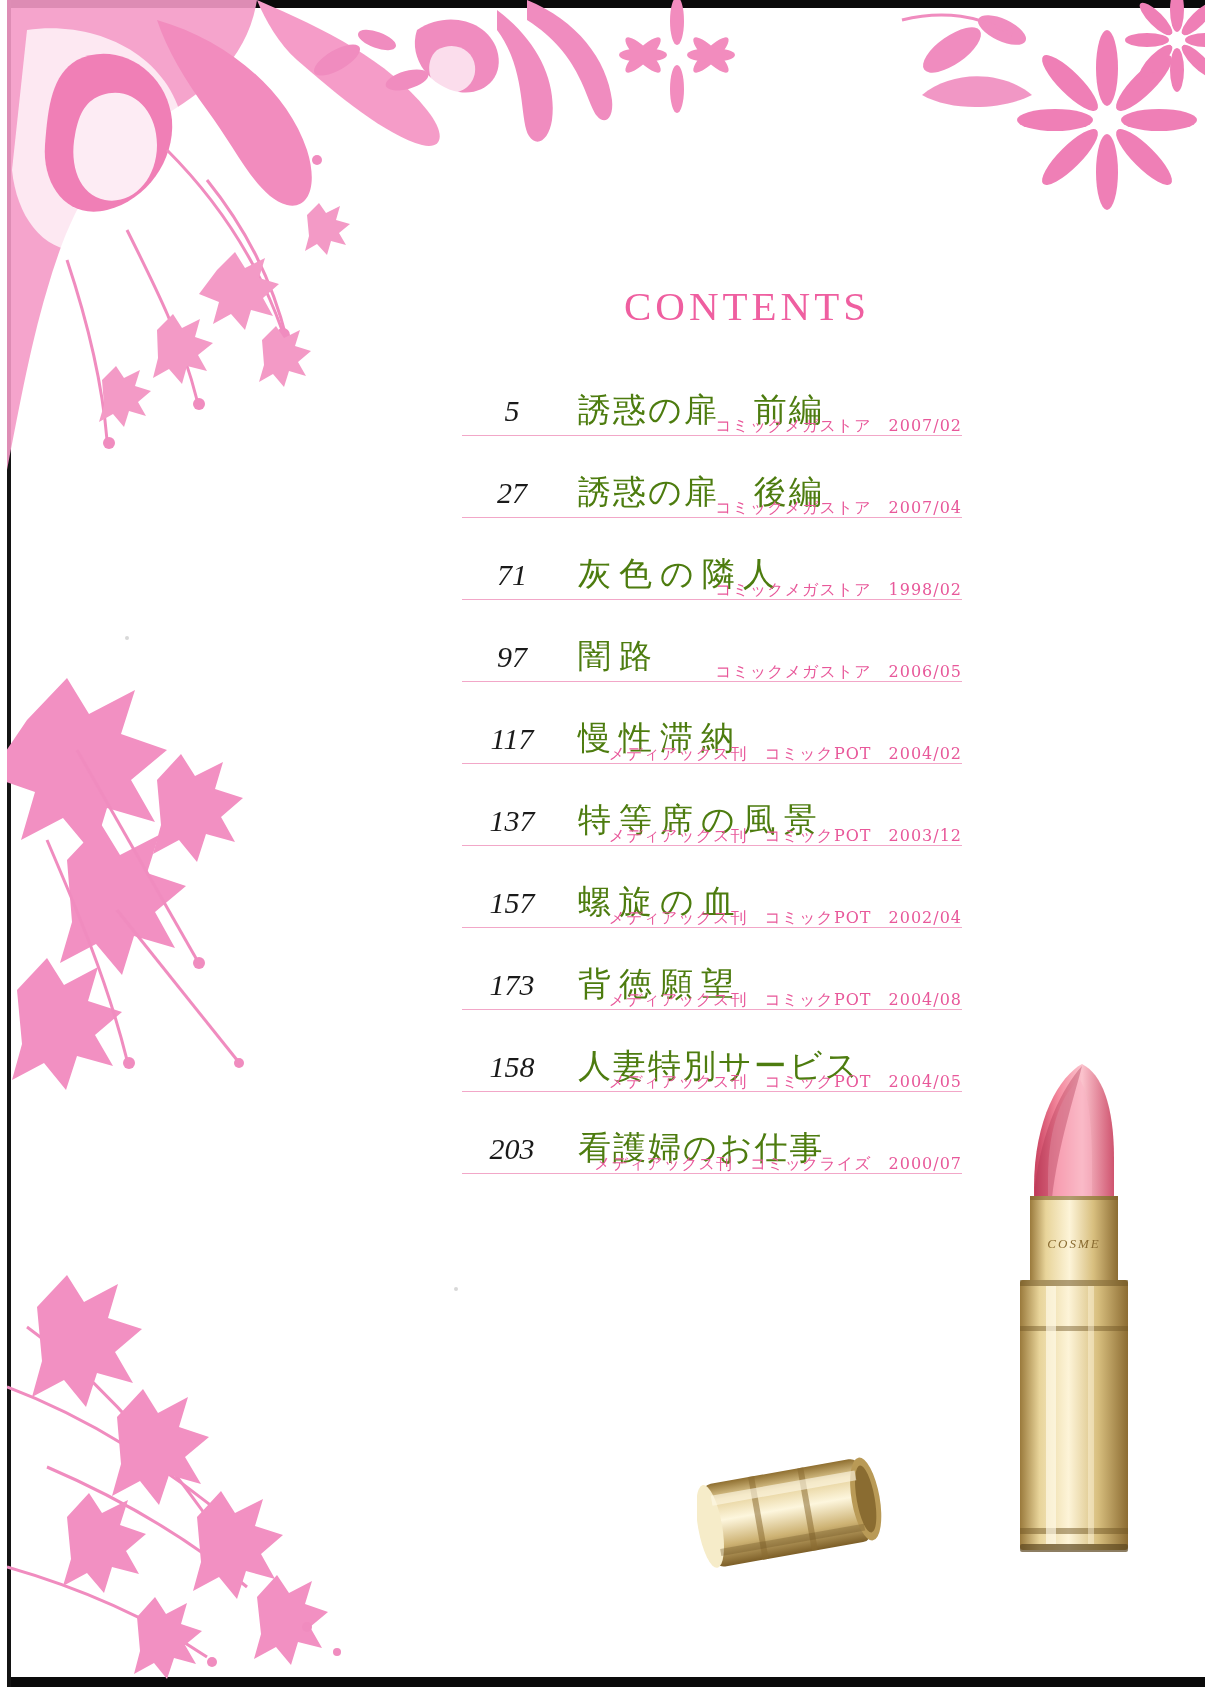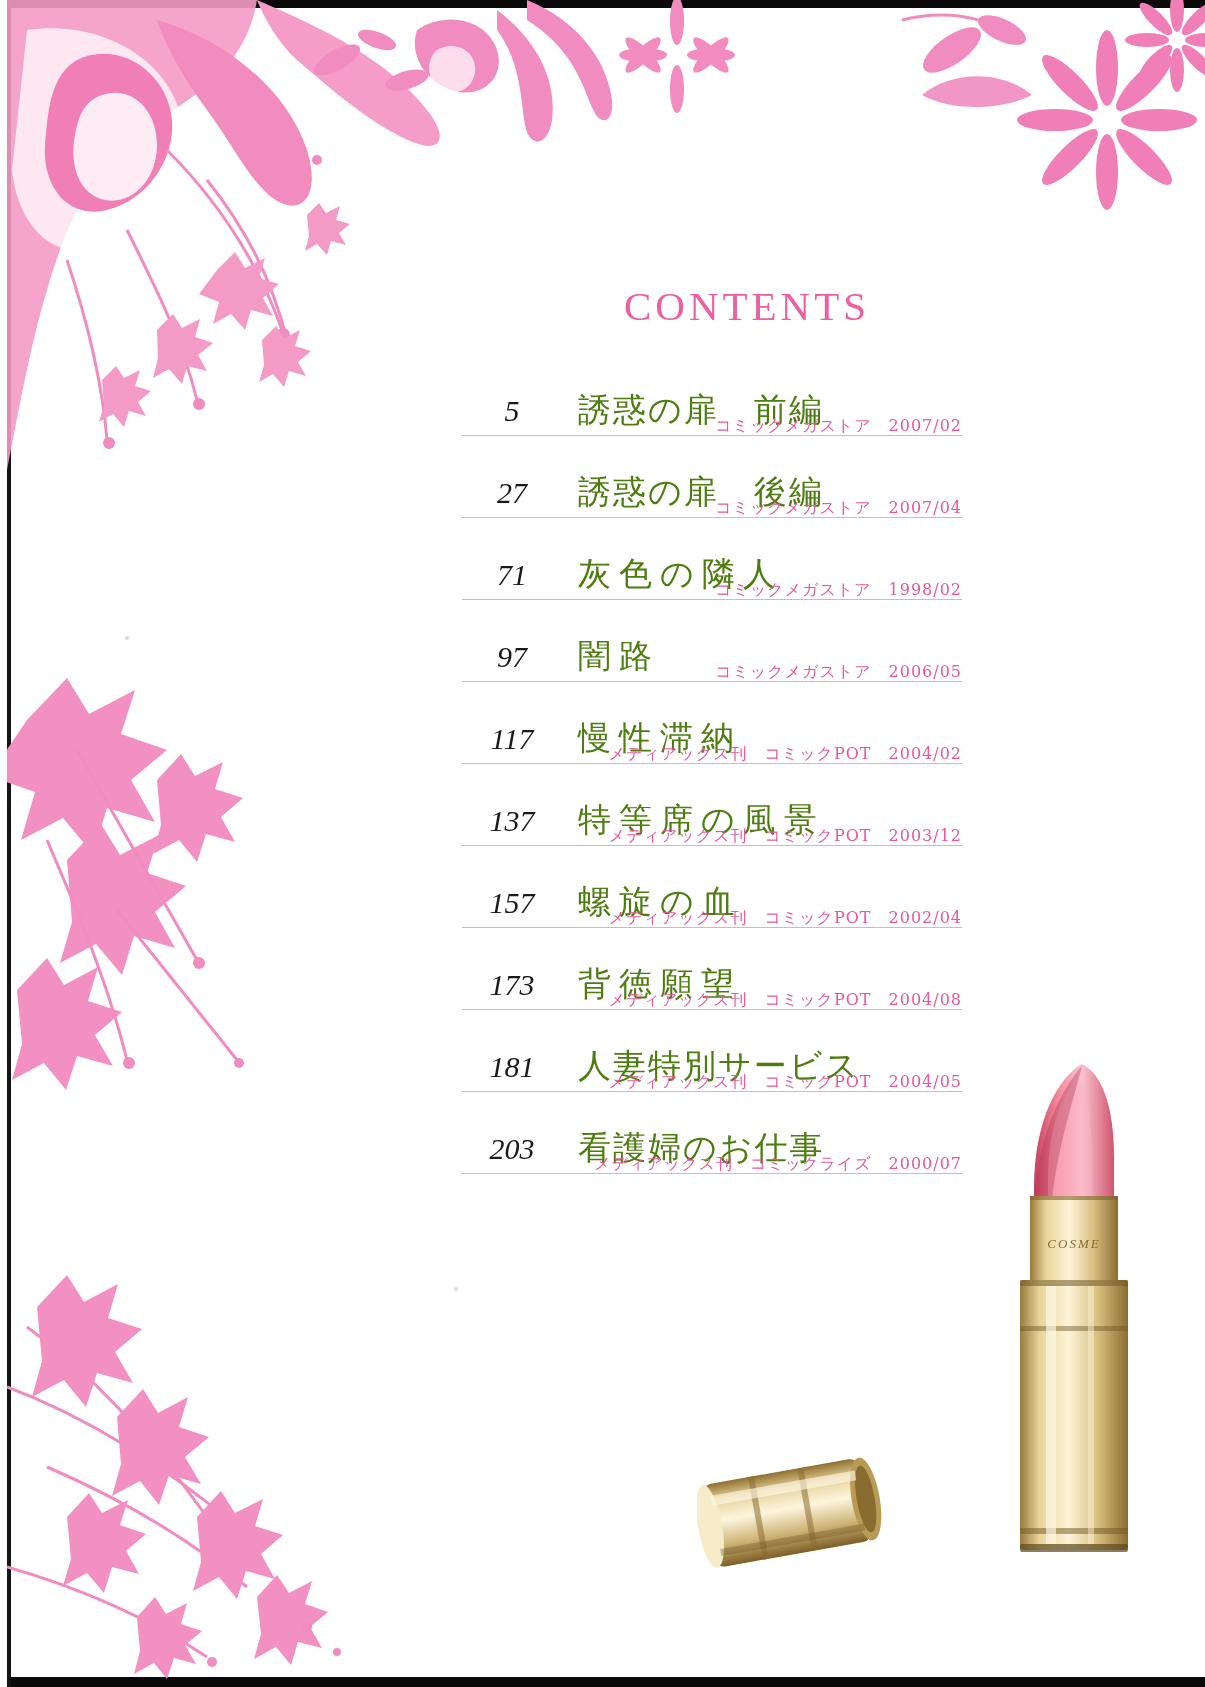--- a/index.html
+++ b/index.html
@@ -373,21 +373,21 @@
       <div class="toc-main">
         <div class="toc-page">173</div>
         <div class="toc-title wide">背徳願望</div>
       </div>
       <div class="toc-rule"></div>
       <div class="toc-source">メディアックス刊　コミックPOT　2004/08</div>
     </div>
 
     <div class="toc-row">
       <div class="toc-main">
-        <div class="toc-page">181</div>
+        <div class="toc-page">158</div>
         <div class="toc-title">人妻特別サービス</div>
       </div>
       <div class="toc-rule"></div>
       <div class="toc-source">メディアックス刊　コミックPOT　2004/05</div>
     </div>
 
     <div class="toc-row">
       <div class="toc-main">
         <div class="toc-page">203</div>
         <div class="toc-title">看護婦のお仕事</div>

